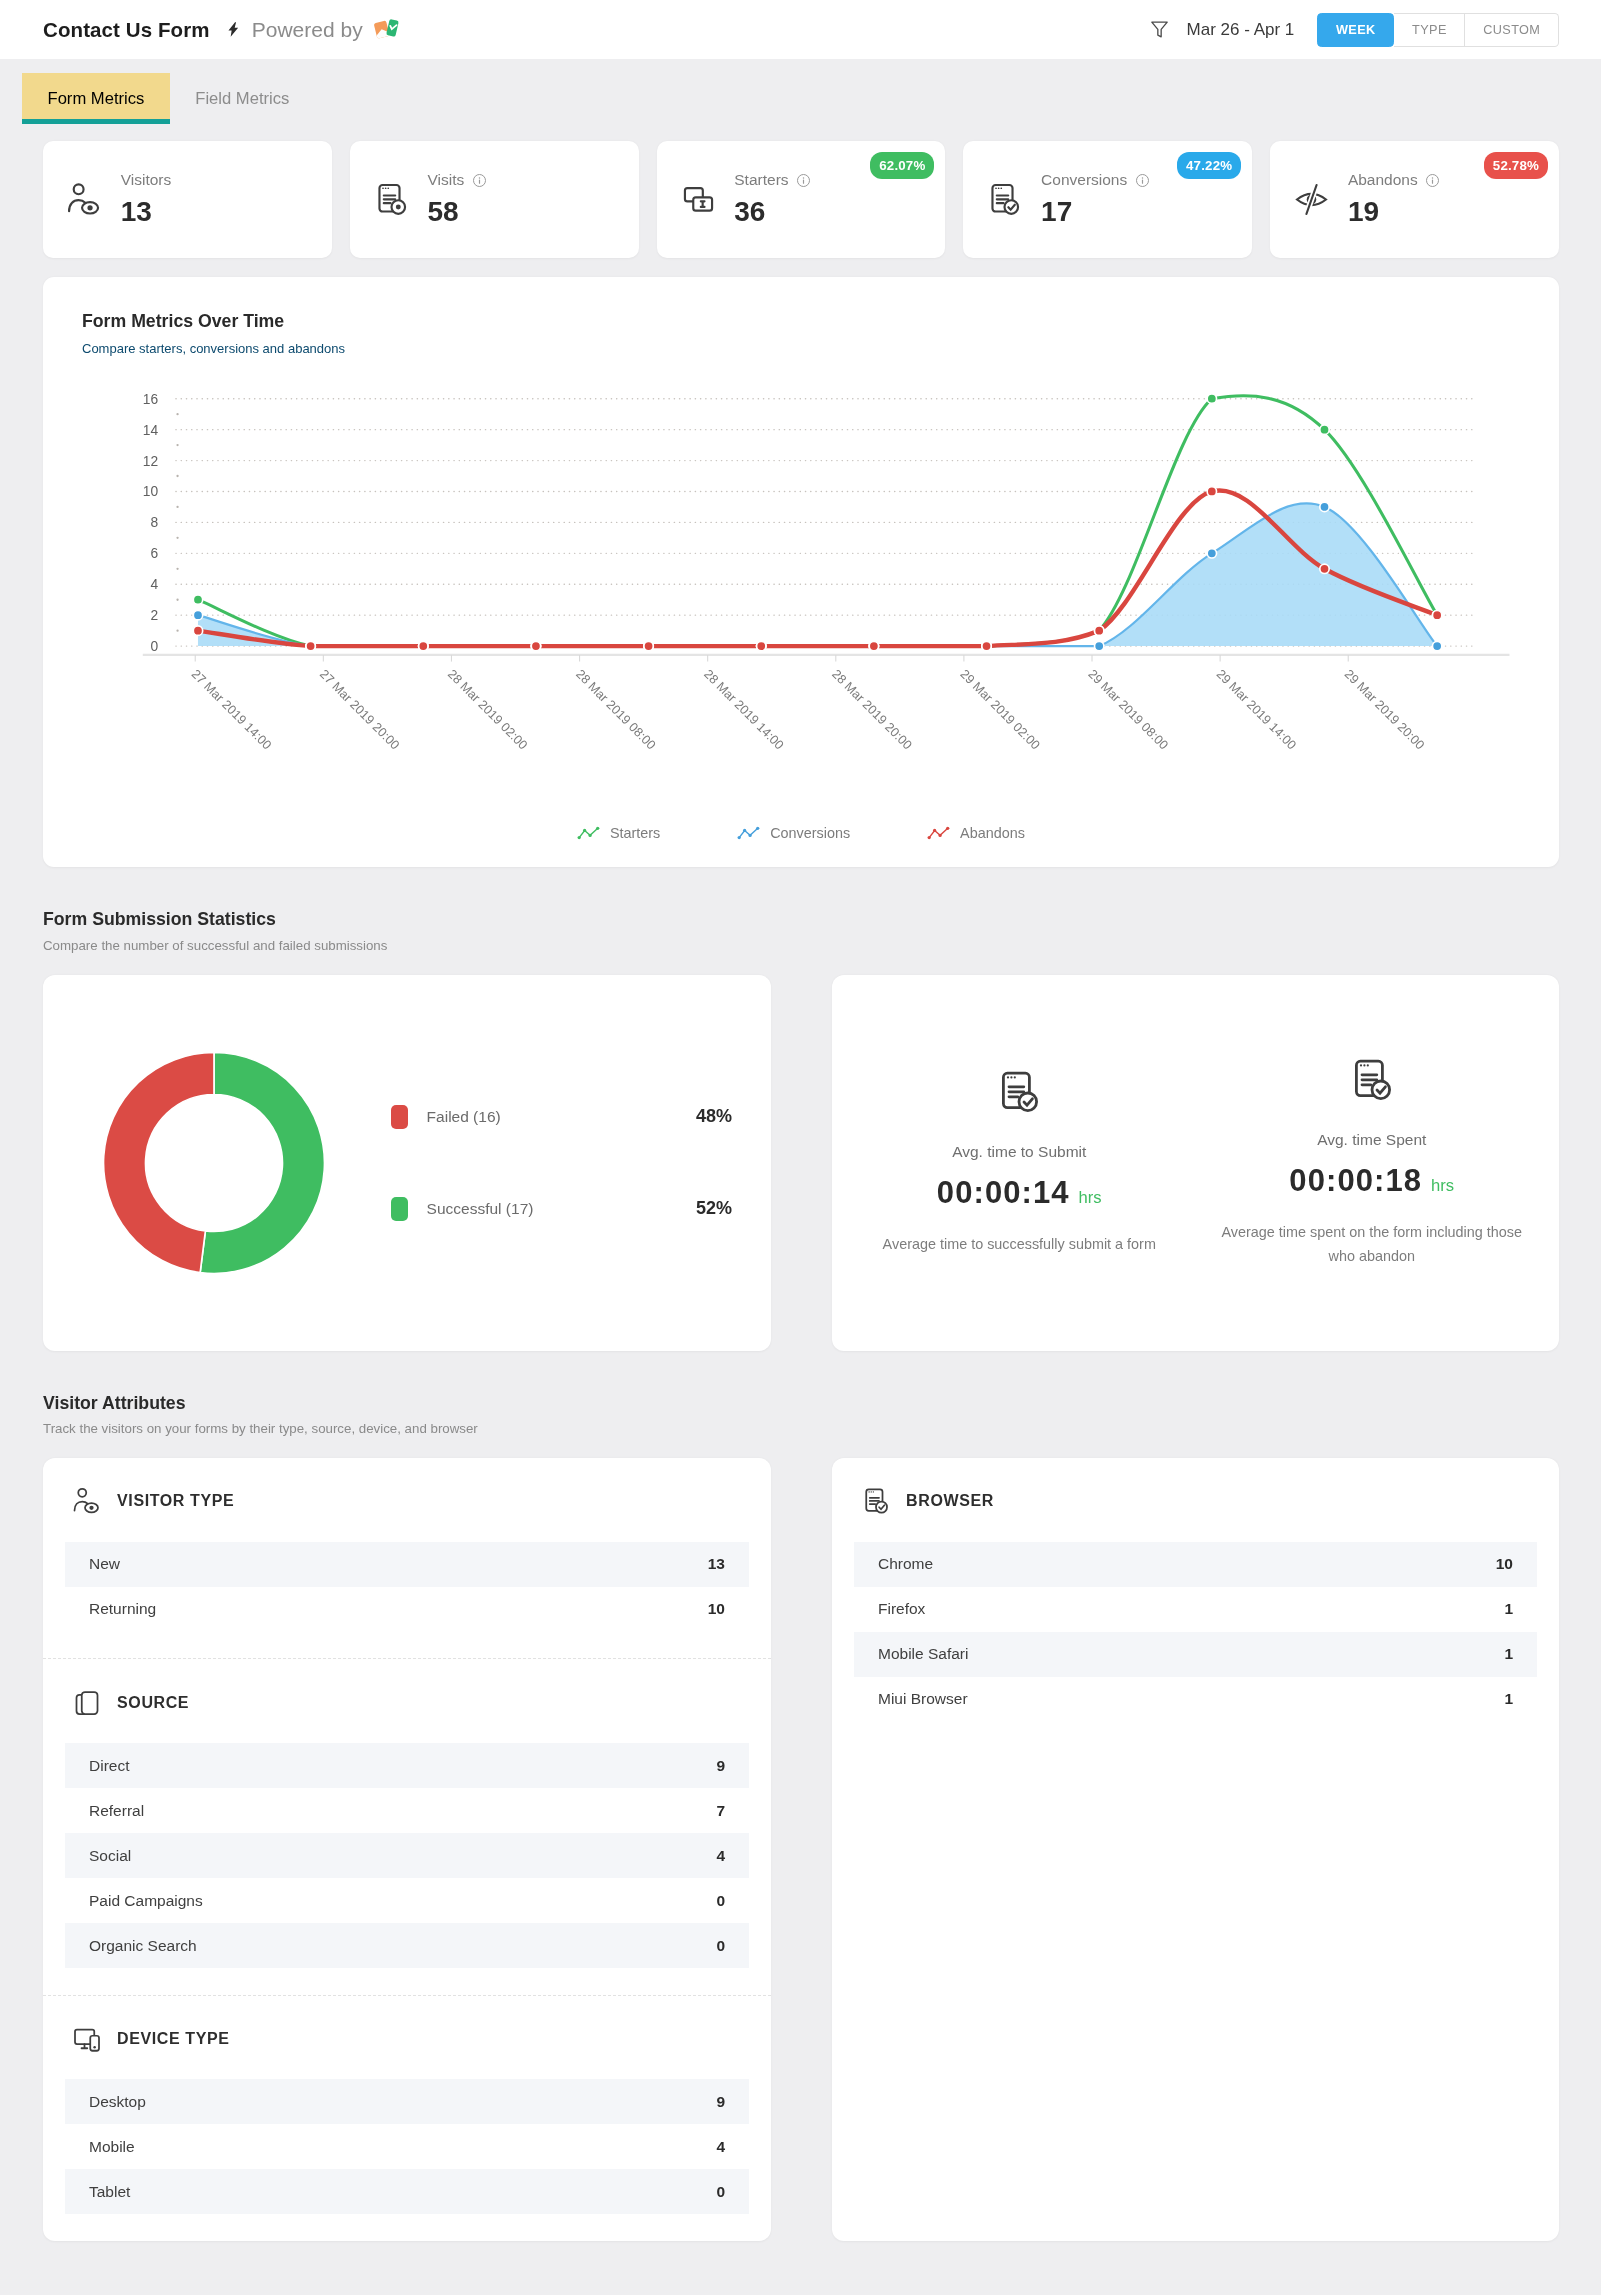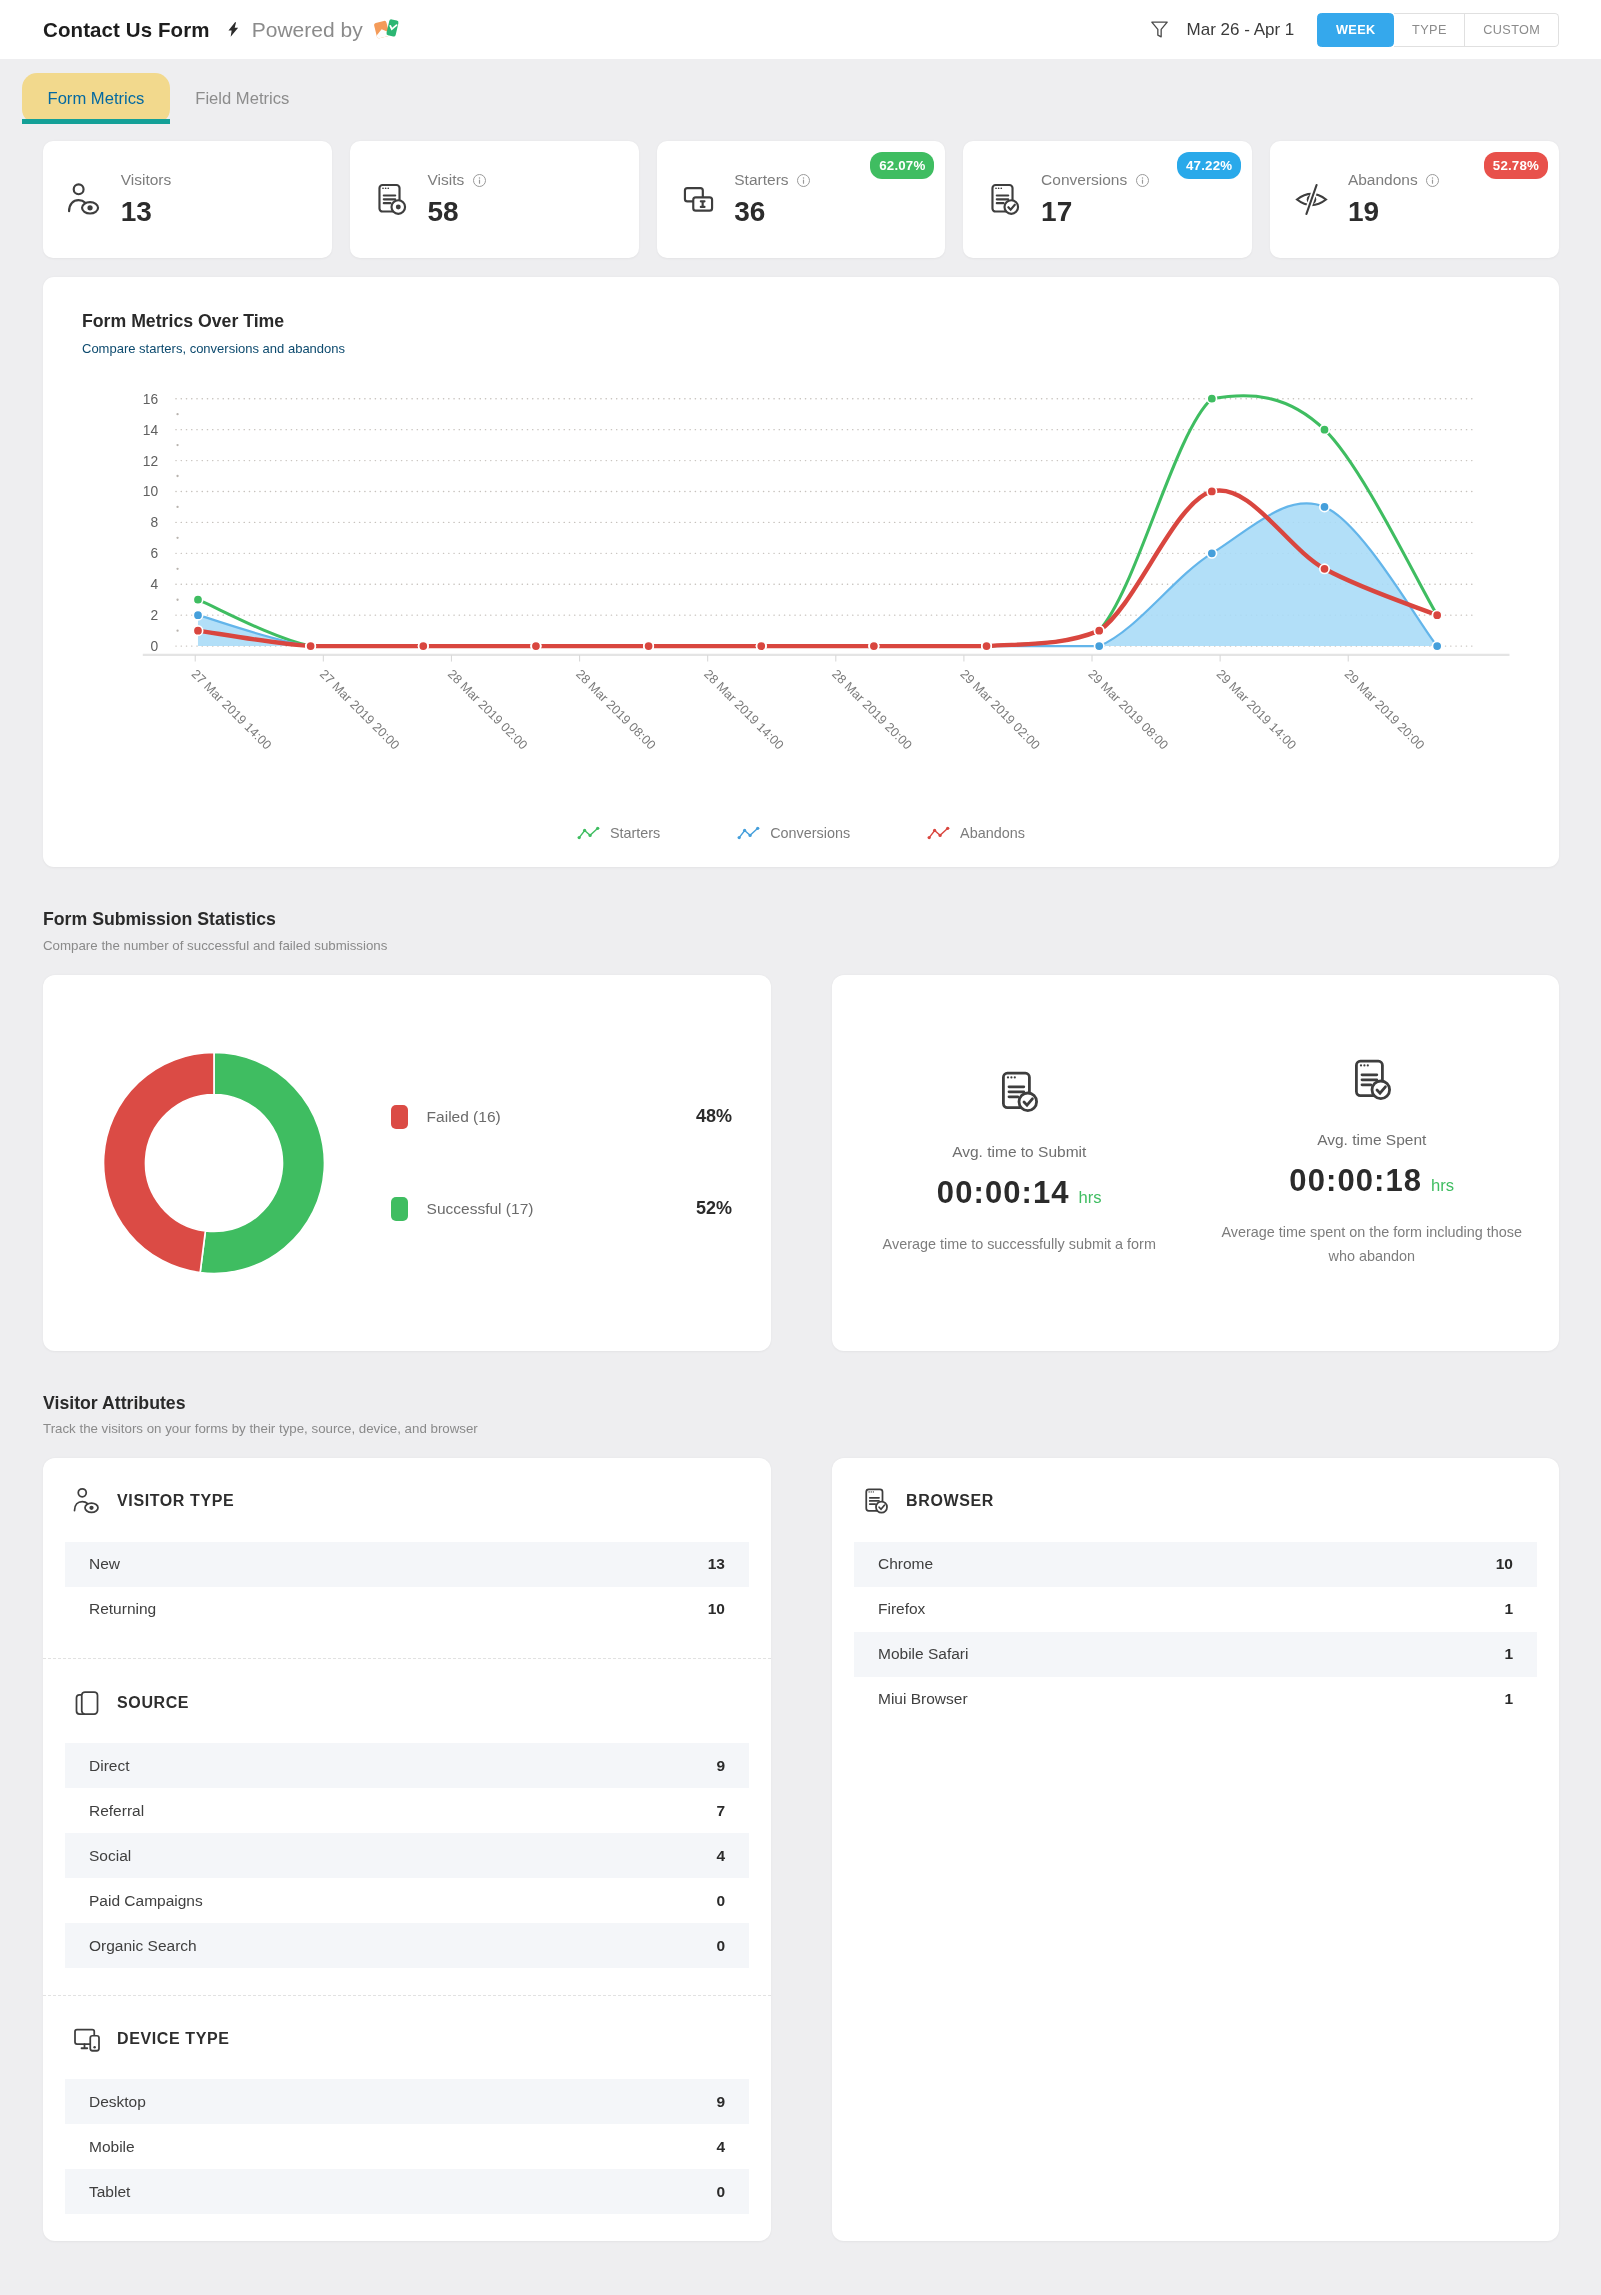--- a/index.html
+++ b/index.html
@@ -19,21 +19,21 @@
   .date-range { font-size:17px; color:#3a3a3a; margin-right:23px; }
   .seg { display:flex; }
   .seg-btn { height:34px; padding:0 17.7px; font-size:12.7px; letter-spacing:0.4px; color:#8b8b8b; background:#fff; border:1.1px solid #e0e0e0; border-left-width:0; cursor:pointer; font-family:inherit; }
   .seg-btn:first-child { border-left-width:1.1px; border-radius:4.4px 0 0 4.4px; }
   .seg-btn:last-child { border-radius:0 4.4px 4.4px 0; }
   .seg-btn.active { background:#35a8ec; border-color:#35a8ec; color:#fff; font-weight:700; border-radius:4.4px; }
 
   
   .tabs { display:flex; margin:14.4px 0 0 22px; }
   .tab { padding:0 25.5px; height:51px; display:flex; align-items:center; font-size:16.6px; color:#8c8c8c; cursor:pointer; position:relative; }
-  .tab.active { background:#f2d98d; color:#0369a1;border-radius:15px; }
+  .tab.active { background:#f2d98d; color:#000000; }
   .tab.active::after { content:""; position:absolute; left:0; right:0; bottom:0; height:5px; background:#14a097; }
 
   
   .stats-row { display:flex; gap:18px; margin:16.6px 43px 0; }
   .stat-card { flex:1; background:#fff; border-radius:10px; height:117px; position:relative; display:flex; align-items:center; padding-left:23px; box-shadow:0 0.6px 2.2px rgba(30,30,30,.05); }
   .stat-icon { width:37px; height:37px; flex:none; }
   .stat-text { margin-left:17.7px; }
   .stat-label { font-size:15.5px; color:#7d7d7d; display:flex; align-items:center; gap:7.7px; }
   .info-ic { width:15px; height:15px; cursor:pointer; }
   .stat-value { font-size:28px; font-weight:700; color:#2c2c2c; margin-top:6.6px; }

